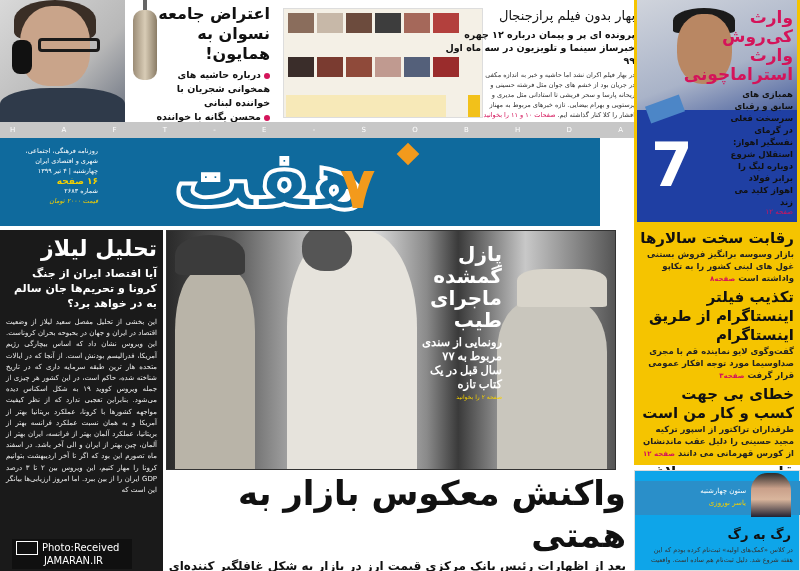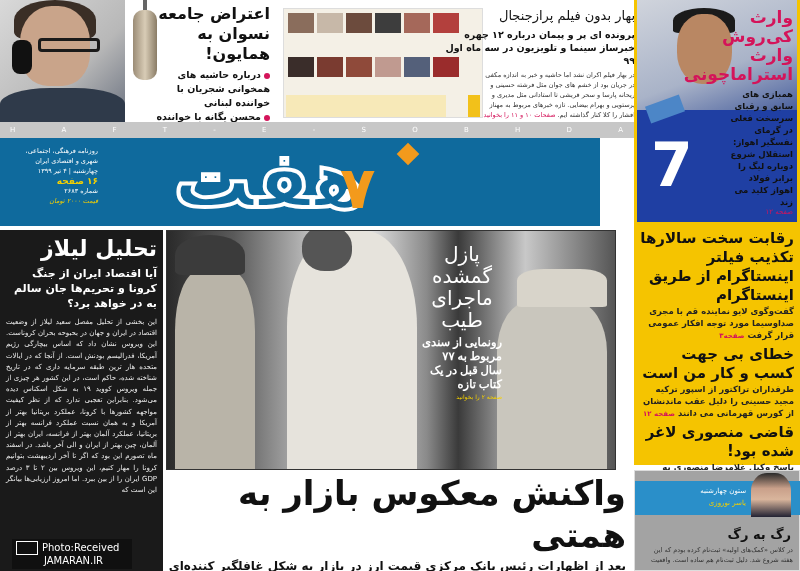--- a/index.html
+++ b/index.html
@@ -66,37 +66,37 @@
 
   
   .main-photo { left: 166px; top: 230px; width: 450px; height: 240px; background: linear-gradient(90deg,#2a2a2a 0%,#5a5a5a 15%,#cfcfcf 35%,#e4e4e4 45%,#8a8a8a 58%,#3a3a3a 65%,#c8c8c8 80%,#555 100%); overflow:hidden; border:1px solid #333; }
   .main-photo .helmet { position:absolute; left:8px; top:4px; width:70px; height:40px; border-radius:50% 50% 10% 10%; background:#3b3b3b; }
   .main-photo .soldier1 { position:absolute; left:8px; top:40px; width:80px; height:200px; background:#b9b4a8; border-radius:30% 30% 0 0; }
   .main-photo .man { position:absolute; left:120px; top:0; width:130px; height:240px; background:#e6e3dc; border-radius:40% 40% 0 0; }
   .main-photo .manhead { position:absolute; left:135px; top:-5px; width:50px; height:45px; border-radius:45%; background:#555; }
   .main-photo .soldier2 { position:absolute; left:330px; top:70px; width:110px; height:170px; background:#c9c6bd; border-radius:30% 30% 0 0; }
   .main-photo .cap { position:absolute; left:350px; top:38px; width:90px; height:38px; background:#d8d4ca; border-radius:30% 30% 5% 5%; }
   .photo-caption { position:absolute; left: 255px; top: 12px; width: 80px; text-align:right; color:#fff; }
-  .photo-caption .title { font-size: 20px; line-height: 22px; font-weight: normal; text-align: center; }
+  .photo-caption .title { font-size: 20px; line-height: 22px; font-weight: bold; }
   .photo-caption .sub { font-size: 11.5px; line-height: 14px; font-weight: bold; margin-top: 4px; font-family: Liberation Serif, serif; }
   .photo-caption .ref { color:#f5d000; font-size:6px; margin-top:2px; }
 
   
   .lead { left: 166px; top: 472px; width: 460px; text-align: right; }
   .lead .title { font-size: 34px; line-height: 42px; font-weight: bold; letter-spacing: -1px; }
   .lead .sub { font-size: 12px; line-height: 16px; font-weight: bold; margin-top: 2px; }
 
   
   .yellow-col { left: 634px; top: 225px; width: 166px; height: 240px; background: #f5c400; padding: 4px 6px; text-align: right; }
   .yellow-col .h { font-size: 15px; line-height: 19px; font-weight: bold; color:#111; }
   .yellow-col .p { font-size: 8.5px; line-height: 12px; font-weight: bold; color:#222; margin-bottom: 3px; }
   .yellow-col .ref { color:#d4145a; }
 
   
-  .columnist { left: 634px; top: 470px; width: 166px; height: 101px; background: #a3a3a3; border: 1px solid #ddd; }
+  .columnist { left: 634px; top: 470px; width: 166px; height: 101px; background: #0ea5e9; border: 1px solid #ddd; }
   .col-banner { position:absolute; left:0; top:10px; width:166px; height:34px; background:#2a8fc9; }
   .col-banner .label { position:absolute; right: 55px; top: 4px; color:#fff; font-size:7px; line-height: 12px; text-align:right; }
   .col-banner .author { color:#f5d000; }
   .col-avatar { position:absolute; right: 8px; top: 2px; width: 40px; height: 44px; background: linear-gradient(180deg,#2a2a2a 0%,#c9a08a 35%,#d9b59c 60%,#223 100%); border-radius: 40% 40% 0 0; }
   .col-title { position:absolute; right: 8px; top: 56px; font-size: 13px; font-weight:bold; }
   .col-body { position:absolute; right: 6px; top: 74px; width: 152px; font-size: 6.5px; line-height: 10px; color:#333; }
 </style>
 </head>
 <body>
 
@@ -212,20 +212,21 @@
 
 <div class="abs lead">
   <div class="title">واکنش معکوس بازار به همتی</div>
   <div class="sub">بعد از اظهارات رئیس بانک مرکزی قیمت ارز در بازار به شکل غافلگیر کننده‌ای بالا رفت</div>
 
 </div>
 
 <div class="abs yellow-col">
   <div>
     <div class="h">رقابت سخت سالارها</div>
+    <div class="p"><span>بازار وسوسه برانگیز فروش بستنی غول های لبنی کشور را به تکاپو واداشته است</span> <span class="ref">صفحه۸</span></div>
   </div>
   <div>
     <div class="h">تکذیب فیلتر اینستاگرام از طریق اینستاگرام</div>
     <div class="p"><span>گفت‌وگوی لایو نماینده قم با مجری صداوسیما مورد توجه افکار عمومی قرار گرفت</span> <span class="ref">صفحه۳</span></div>
   </div>
   <div>
     <div class="h">خطای بی جهت کسب و کار من است</div>
     <div class="p"><span>طرفداران تراکتور از اسپور ترکیه مجید حسینی را دلیل عقب ماندنشان از کورس قهرمانی می دانند</span> <span class="ref">صفحه ۱۲</span></div>
   </div>
   <div>

